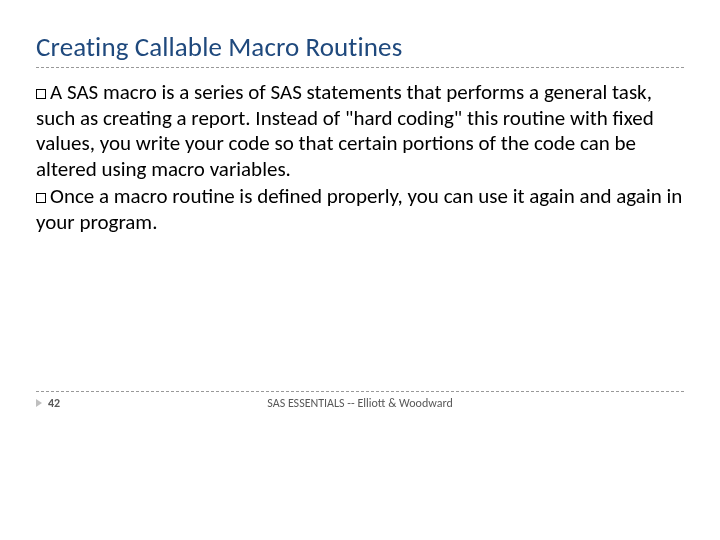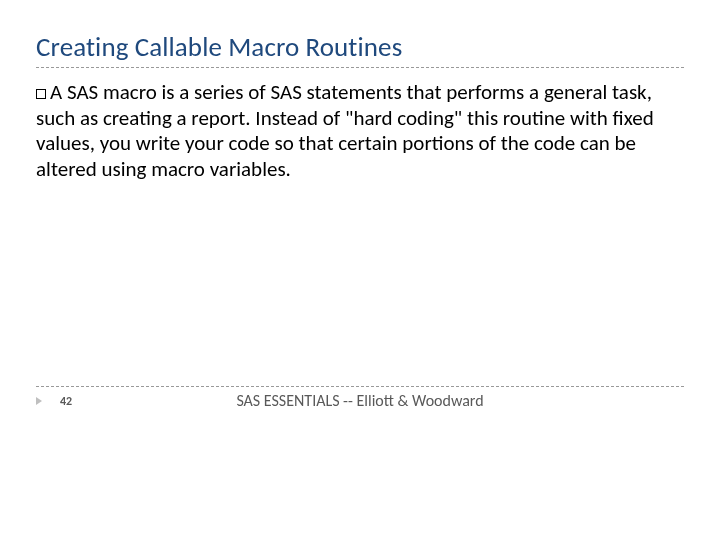--- a/index.html
+++ b/index.html
@@ -56,48 +56,51 @@
   }
   .footer-row {
     display: flex;
     align-items: center;
     font-size: 12px;
     color: #595959;
   }
   .footer-left {
     display: flex;
     align-items: center;
-    gap: 18px;
+    gap: 6px;
     min-width: 55px;
   }
   .footer-tri {
     width: 0; height: 0;
     border-top: 4px solid transparent;
     border-bottom: 4px solid transparent;
     border-left: 6px solid #bfbfbf;
   }
   .footer-page { color: #595959; font-weight: 600; font-size: 12px; }
   .footer-center {
     flex: 1;
     text-align: center;
     color: #595959;
-    font-size: 16px;
+    font-size: 12px;
   }
 </style>
 </head>
 <body>
 
 <div class="slide">
 
   <h1 class="title">Creating Callable Macro Routines</h1>
   <hr class="title-rule">
 
   <div class="body">
     <div class="bullet">
       <span class="bullet-marker"></span><span>A SAS macro is a series of SAS statements that performs a general task, such as creating a report. Instead of "hard coding" this routine with fixed values, you write your code so that certain portions of the code can be altered using macro variables.</span>
+    </div>
+    <div class="bullet">
+      <span class="bullet-marker"></span><span>Once a macro routine is defined properly, you can use it again and again in your program.</span>
     </div>
   </div>
 
   <div class="footer">
     <hr class="footer-rule">
     <div class="footer-row">
       <div class="footer-left">
         <span class="footer-tri"></span>
         <span class="footer-page">42</span>
       </div>

